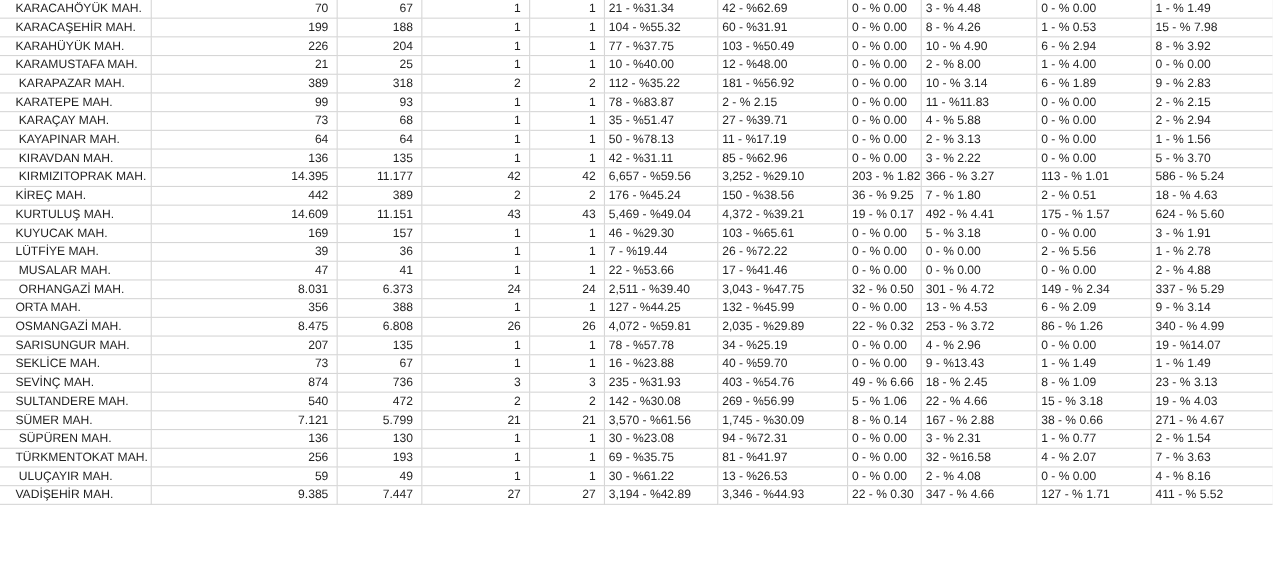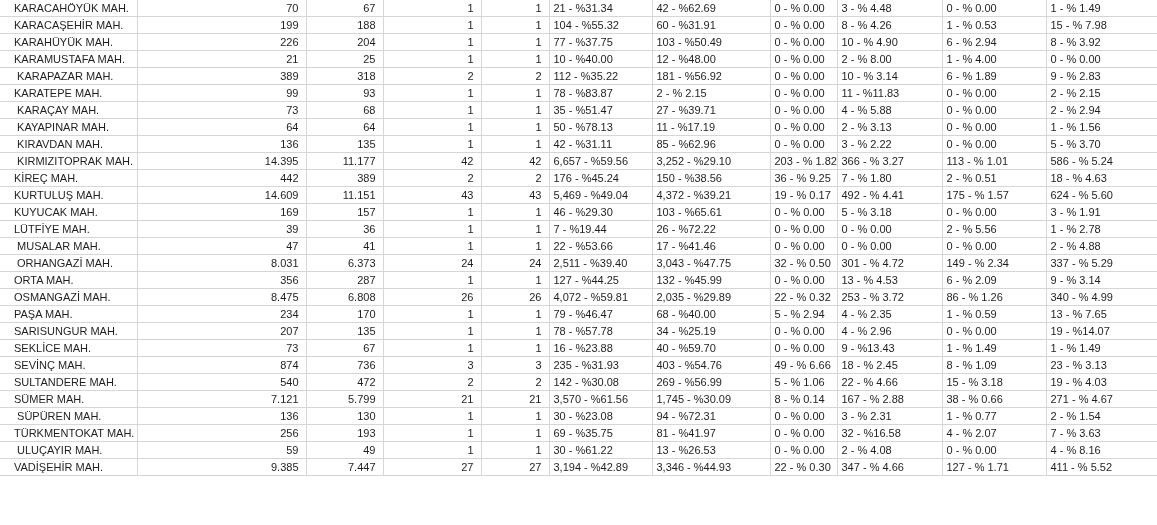--- a/index.html
+++ b/index.html
@@ -262,21 +262,21 @@
     <td class="res">2,511 - %39.40</td>
     <td class="res">3,043 - %47.75</td>
     <td class="res">32 - % 0.50</td>
     <td class="res">301 - % 4.72</td>
     <td class="res">149 - % 2.34</td>
     <td class="res">337 - % 5.29</td>
   </tr>
         <tr>
     <td class="name">ORTA MAH.</td>
     <td class="num">356</td>
-    <td class="num">287</td>
+    <td class="num">388</td>
     <td class="num">1</td>
     <td class="num">1</td>
     <td class="res">127 - %44.25</td>
     <td class="res">132 - %45.99</td>
     <td class="res">0 - % 0.00</td>
     <td class="res">13 - % 4.53</td>
     <td class="res">6 - % 2.09</td>
     <td class="res">9 - % 3.14</td>
   </tr>
         <tr>
@@ -286,33 +286,20 @@
     <td class="num">26</td>
     <td class="num">26</td>
     <td class="res">4,072 - %59.81</td>
     <td class="res">2,035 - %29.89</td>
     <td class="res">22 - % 0.32</td>
     <td class="res">253 - % 3.72</td>
     <td class="res">86 - % 1.26</td>
     <td class="res">340 - % 4.99</td>
   </tr>
         <tr>
-    <td class="name">PAŞA MAH.</td>
-    <td class="num">234</td>
-    <td class="num">170</td>
-    <td class="num">1</td>
-    <td class="num">1</td>
-    <td class="res">79 - %46.47</td>
-    <td class="res">68 - %40.00</td>
-    <td class="res">5 - % 2.94</td>
-    <td class="res">4 - % 2.35</td>
-    <td class="res">1 - % 0.59</td>
-    <td class="res">13 - % 7.65</td>
-  </tr>
-        <tr>
     <td class="name">SARISUNGUR MAH.</td>
     <td class="num">207</td>
     <td class="num">135</td>
     <td class="num">1</td>
     <td class="num">1</td>
     <td class="res">78 - %57.78</td>
     <td class="res">34 - %25.19</td>
     <td class="res">0 - % 0.00</td>
     <td class="res">4 - % 2.96</td>
     <td class="res">0 - % 0.00</td>

